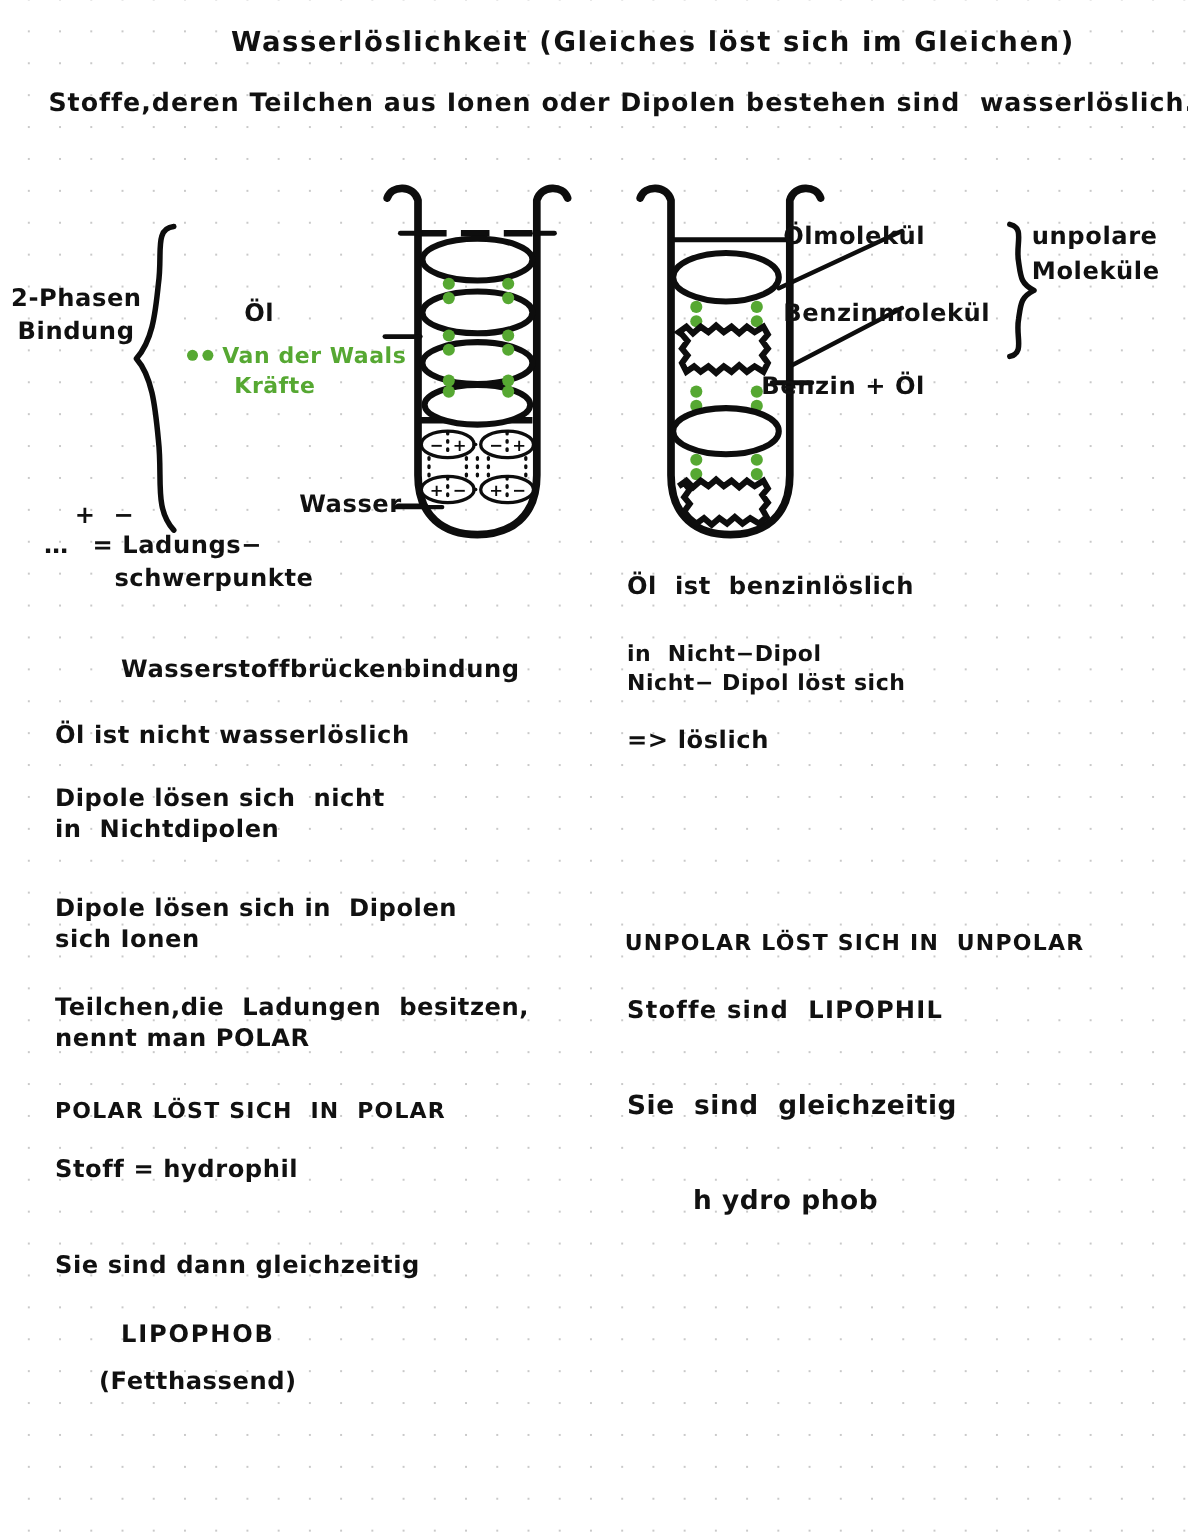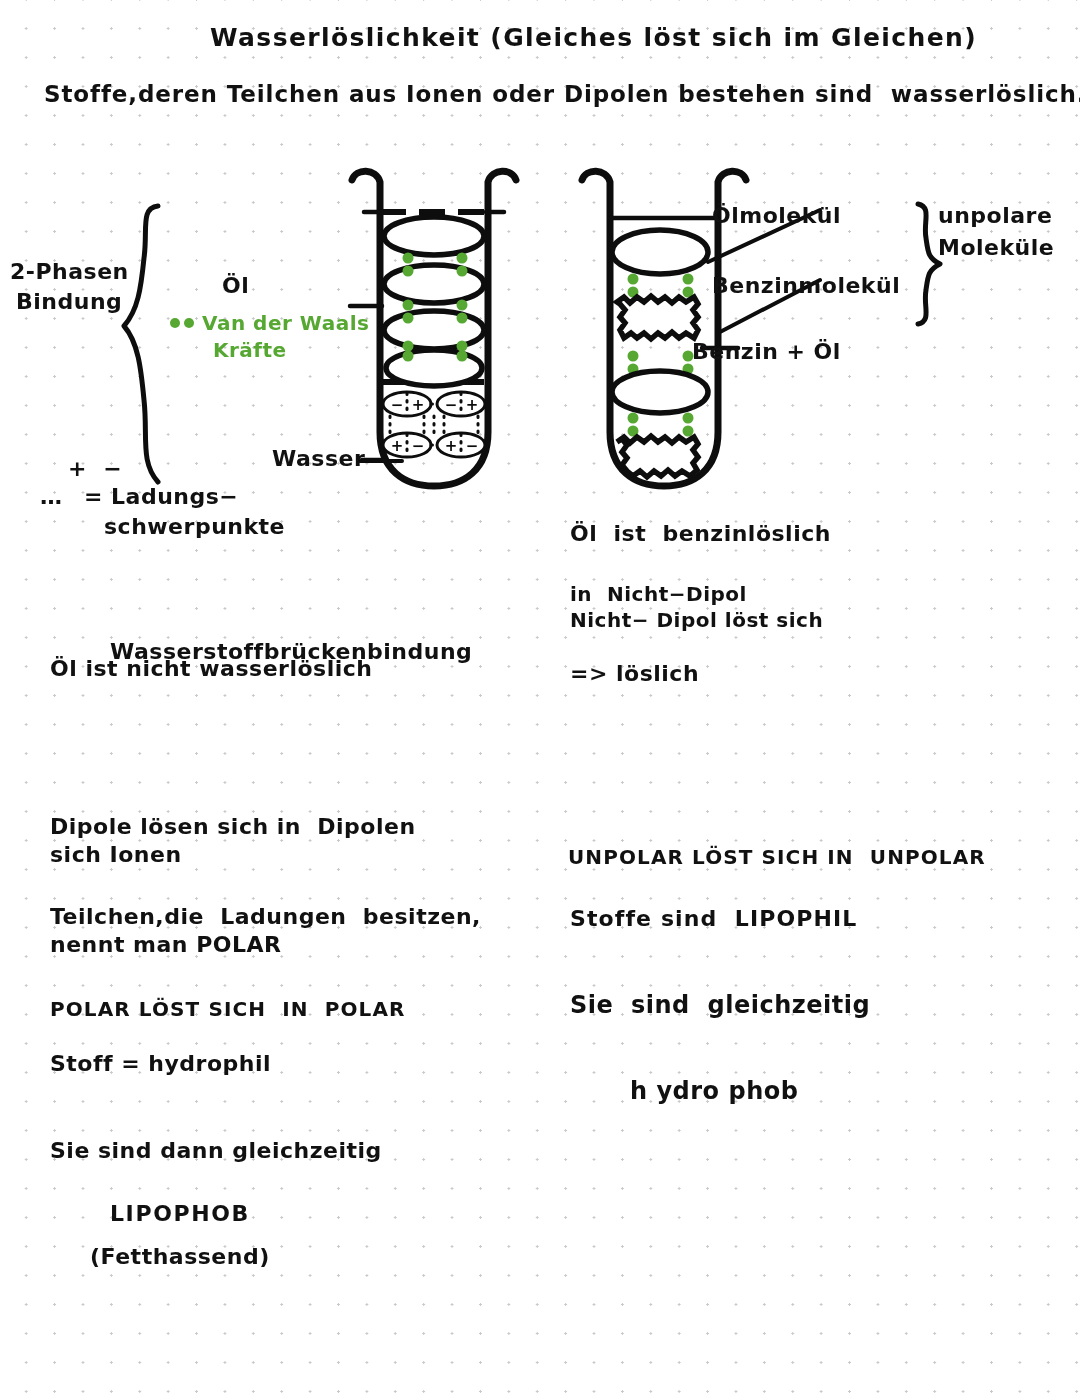--- a/index.html
+++ b/index.html
@@ -287,29 +287,31 @@
 
 <div class="abs" style="left:0px; top:455px; width:400px; height:90px;">
   <div class="abs hw hw-body" style="left:68px; top:0px;">+  −</div>
   <div class="abs hw hw-body" style="left:40px; top:28px;">…</div>
   <div class="abs hw hw-body" style="left:84px; top:28px;">= Ladungs−</div>
   <div class="abs hw hw-body" style="left:104px; top:58px;">schwerpunkte</div>
 </div>
 
 <div class="abs" style="left:40px; top:595px; width:490px;">
 
-  <div class="note-block" style="position:absolute; left:70px; top:0px;margin-top:43px;">
+  <div class="note-block" style="position:absolute; left:70px; top:0px;">
     <div class="hw hw-body">Wasserstoffbrückenbindung</div>
   </div>
 
   <div class="note-block" style="position:absolute; left:10px; top:60px;">
     <div class="hw hw-body">Öl ist nicht wasserlöslich</div>
   </div>
 
   <div class="note-block" style="position:absolute; left:10px; top:118px;">
+    <div class="hw hw-body">Dipole lösen sich  nicht</div>
+    <div class="hw hw-body">in  Nichtdipolen</div>
   </div>
 
   <div class="note-block" style="position:absolute; left:10px; top:218px;">
     <div class="hw hw-body">Dipole lösen sich in  Dipolen</div>
     <div class="hw hw-body">sich Ionen</div>
   </div>
 
   <div class="note-block" style="position:absolute; left:10px; top:308px;">
     <div class="hw hw-body">Teilchen,die  Ladungen  besitzen,</div>
     <div class="hw hw-body">nennt man POLAR</div>

